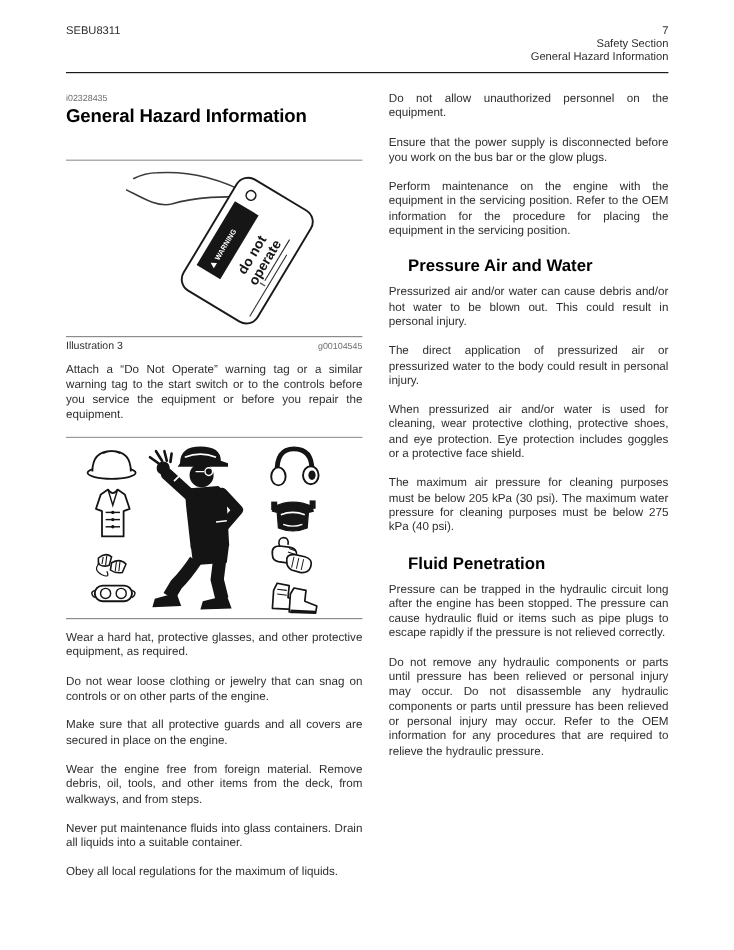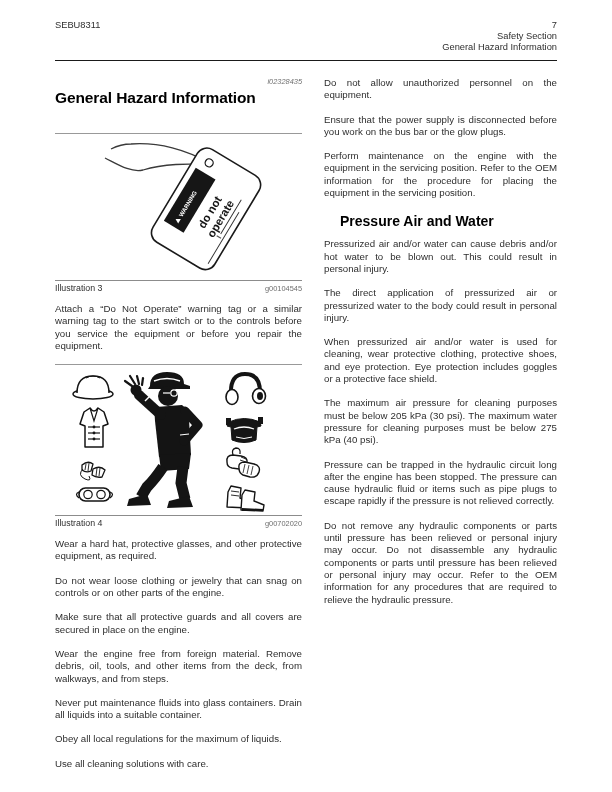--- a/index.html
+++ b/index.html
@@ -9,21 +9,21 @@
     font-family: "Liberation Sans", sans-serif; color: #2e2e2e;
     padding: 20px 55px 0 55px; position: relative;
   }
   .hdr { display: flex; justify-content: space-between; align-items: flex-start;
          font-size: 9.3px; line-height: 11px; }
   .hdr-right { text-align: right; }
   .hdr-rule { border-top: 1.2px solid #1a1a1a; margin-top: 7px; }
   .cols { display: flex; gap: 22px; margin-top: 16px; }
   .col-l { width: 247px; }
   .col-r { width: 233px; }
-  .article-id { text-align: right; font-size: 7.4px; color: #6e6e6e; margin: 0 0 3px; font-style: italic; }
+  .article-id { font-size: 7.4px; color: #6e6e6e; margin: 0 0 3px; }
   h1.doc-title { font-size: 15.5px; font-weight: bold; color: #000; margin: 0 0 26px; letter-spacing: -0.1px; }
   h2.sec-title { font-size: 14px; font-weight: bold; color: #000; margin: 14px 16px 9px; }
   p.body { font-size: 9.7px; line-height: 12.3px; text-align: justify; margin: 0 0 12px; }
   .fig { margin: 0 0 10px; }
   .fig-canvas { border-top: 1px solid #999999; border-bottom: 1.5px solid #8c8c8c; }
   .fig-canvas svg { display: block; }
   .fig-cap { display: flex; justify-content: space-between; align-items: baseline; padding-top: 2px; }
   .fig-label { font-size: 8.8px; color: #2e2e2e; }
   .fig-id { font-size: 7.4px; color: #6e6e6e; }
   svg text { font-family: "Liberation Sans", sans-serif; }
@@ -167,44 +167,40 @@
             </g>
             <g>
               <path d="M176,121 L186,123 L185,133 L194,137 L193,143 L172,142 L173,127 Z" fill="#ffffff" stroke="#141414" stroke-width="1.4" stroke-linejoin="round"></path>
               <line x1="176" y1="126" x2="184" y2="127" stroke="#141414" stroke-width="0.9"></line>
               <line x1="176" y1="130" x2="184" y2="131" stroke="#141414" stroke-width="0.9"></line>
               <path d="M190,125 L200,127 L199,136 L209,140 L208,146 L186,145 L187,130 Z" fill="#ffffff" stroke="#141414" stroke-width="1.4" stroke-linejoin="round"></path>
               <path d="M187,143 L208,144 L208,146 L187,146 Z" fill="#141414"></path>
             </g>
           </svg>
         </div>
-        <div class="fig-cap">
-          <span class="fig-label">Illustration 4</span>
-          <span class="fig-id">g00702020</span>
-        </div>
       </div>
 
       <p class="body">Wear a hard hat, protective glasses, and other protective equipment, as required.</p>
       <p class="body">Do not wear loose clothing or jewelry that can snag on controls or on other parts of the engine.</p>
       <p class="body">Make sure that all protective guards and all covers are secured in place on the engine.</p>
       <p class="body">Wear the engine free from foreign material. Remove debris, oil, tools, and other items from the deck, from walkways, and from steps.</p>
       <p class="body">Never put maintenance fluids into glass containers. Drain all liquids into a suitable container.</p>
       <p class="body">Obey all local regulations for the maximum of liquids.</p>
-      <p class="body">Use all cleaning solutions with care.</p>
     </div>
 
     <div class="col-r">
       <p class="body">Do not allow unauthorized personnel on the equipment.</p>
       <p class="body">Ensure that the power supply is disconnected before you work on the bus bar or the glow plugs.</p>
       <p class="body">Perform maintenance on the engine with the equipment in the servicing position. Refer to the OEM information for the procedure for placing the equipment in the servicing position.</p>
 
       <h2 class="sec-title">Pressure Air and Water</h2>
       <p class="body">Pressurized air and/or water can cause debris and/or hot water to be blown out. This could result in personal injury.</p>
       <p class="body">The direct application of pressurized air or pressurized water to the body could result in personal injury.</p>
       <p class="body">When pressurized air and/or water is used for cleaning, wear protective clothing, protective shoes, and eye protection. Eye protection includes goggles or a protective face shield.</p>
       <p class="body">The maximum air pressure for cleaning purposes must be below 205 kPa (30 psi). The maximum water pressure for cleaning purposes must be below 275 kPa (40 psi).</p>
 
+      <h2 class="sec-title">Fluid Penetration</h2>
       <p class="body">Pressure can be trapped in the hydraulic circuit long after the engine has been stopped. The pressure can cause hydraulic fluid or items such as pipe plugs to escape rapidly if the pressure is not relieved correctly.</p>
       <p class="body">Do not remove any hydraulic components or parts until pressure has been relieved or personal injury may occur. Do not disassemble any hydraulic components or parts until pressure has been relieved or personal injury may occur. Refer to the OEM information for any procedures that are required to relieve the hydraulic pressure.</p>
     </div>
 
   </div>
 </div>
 
 </body></html>

